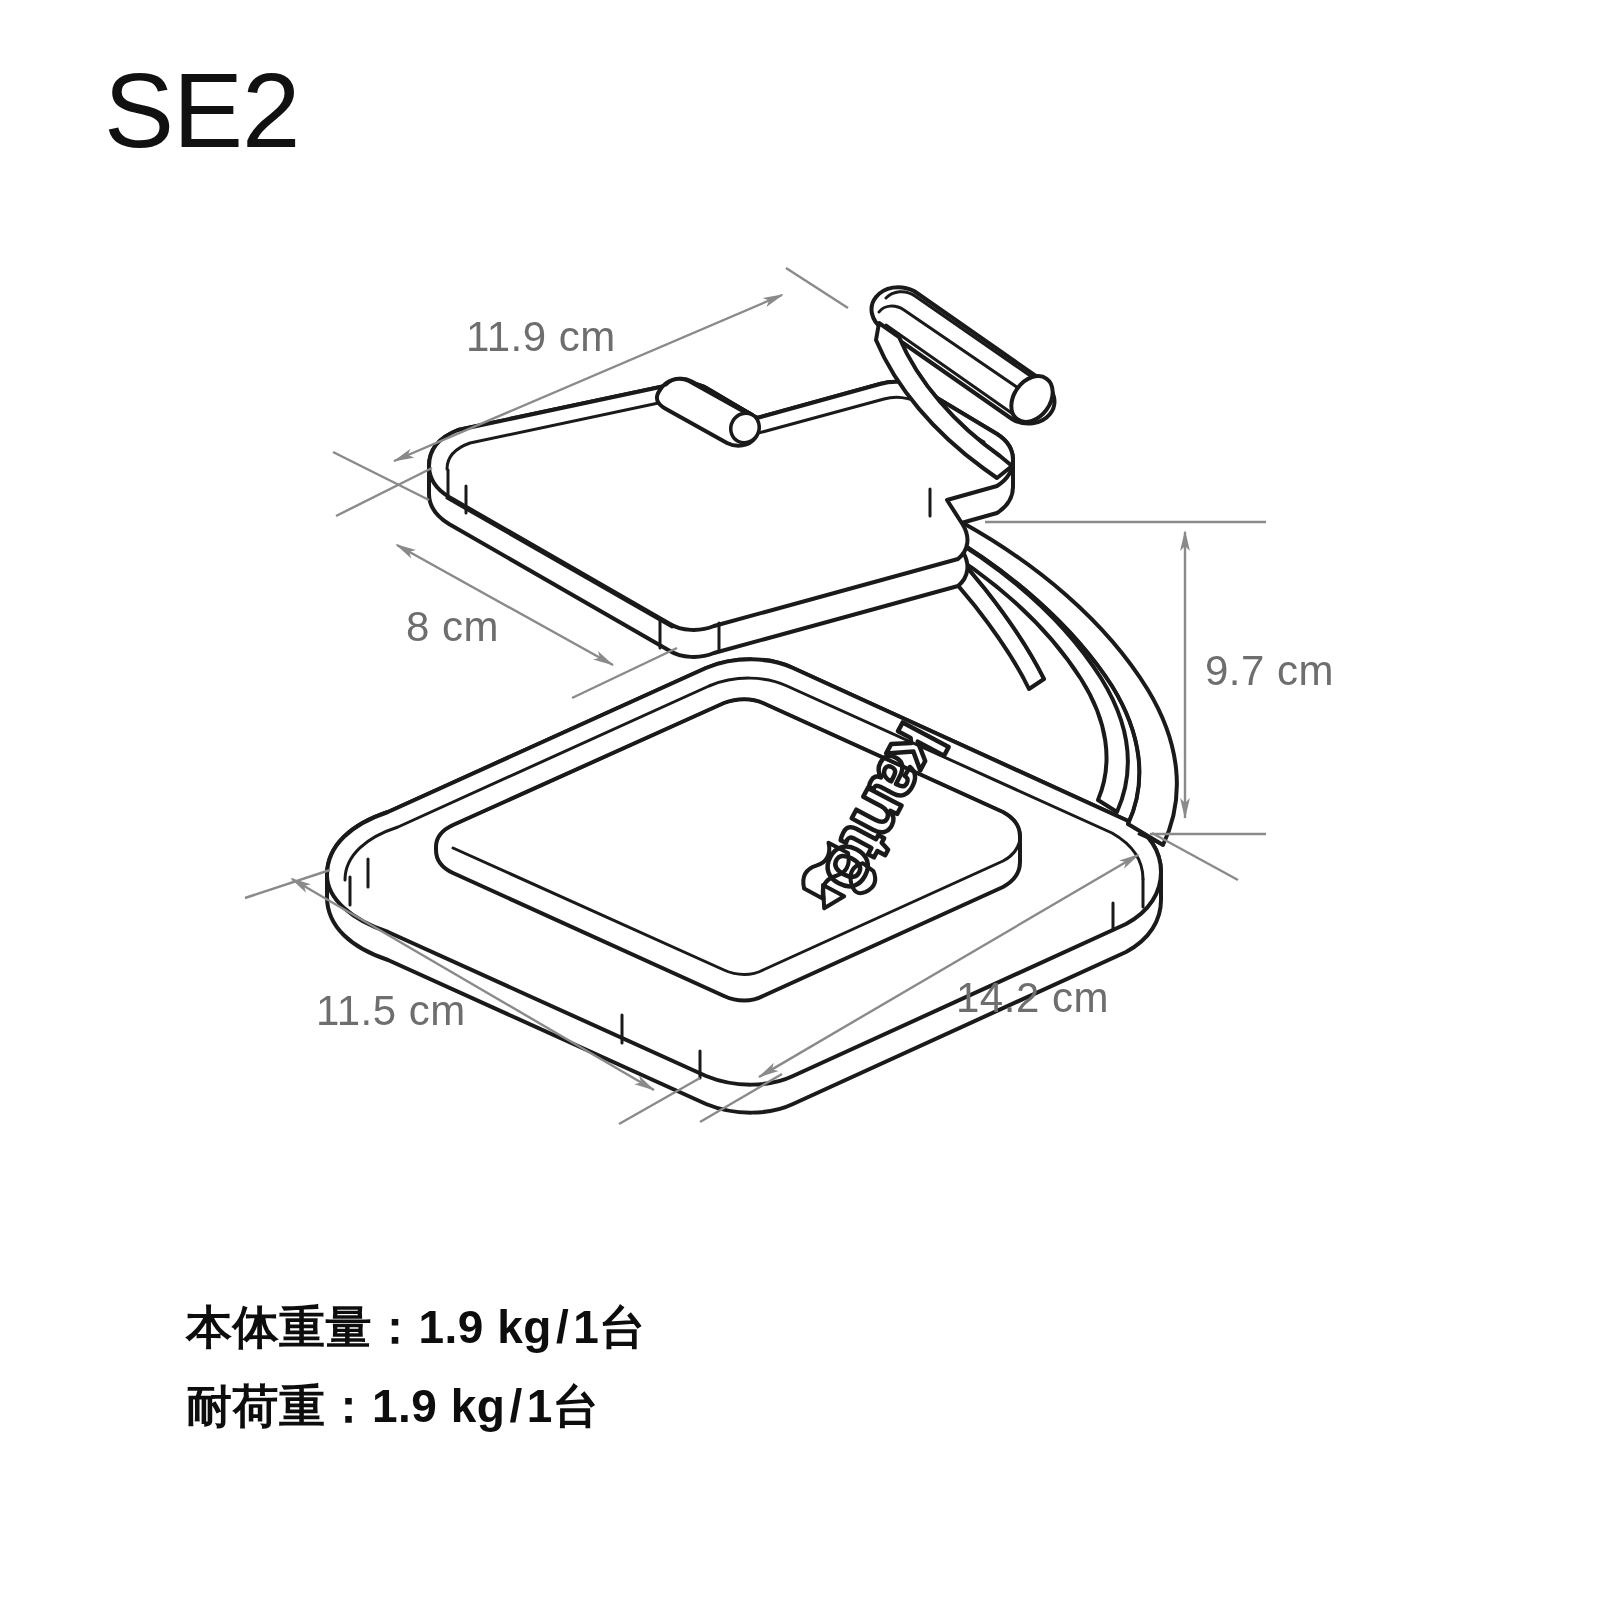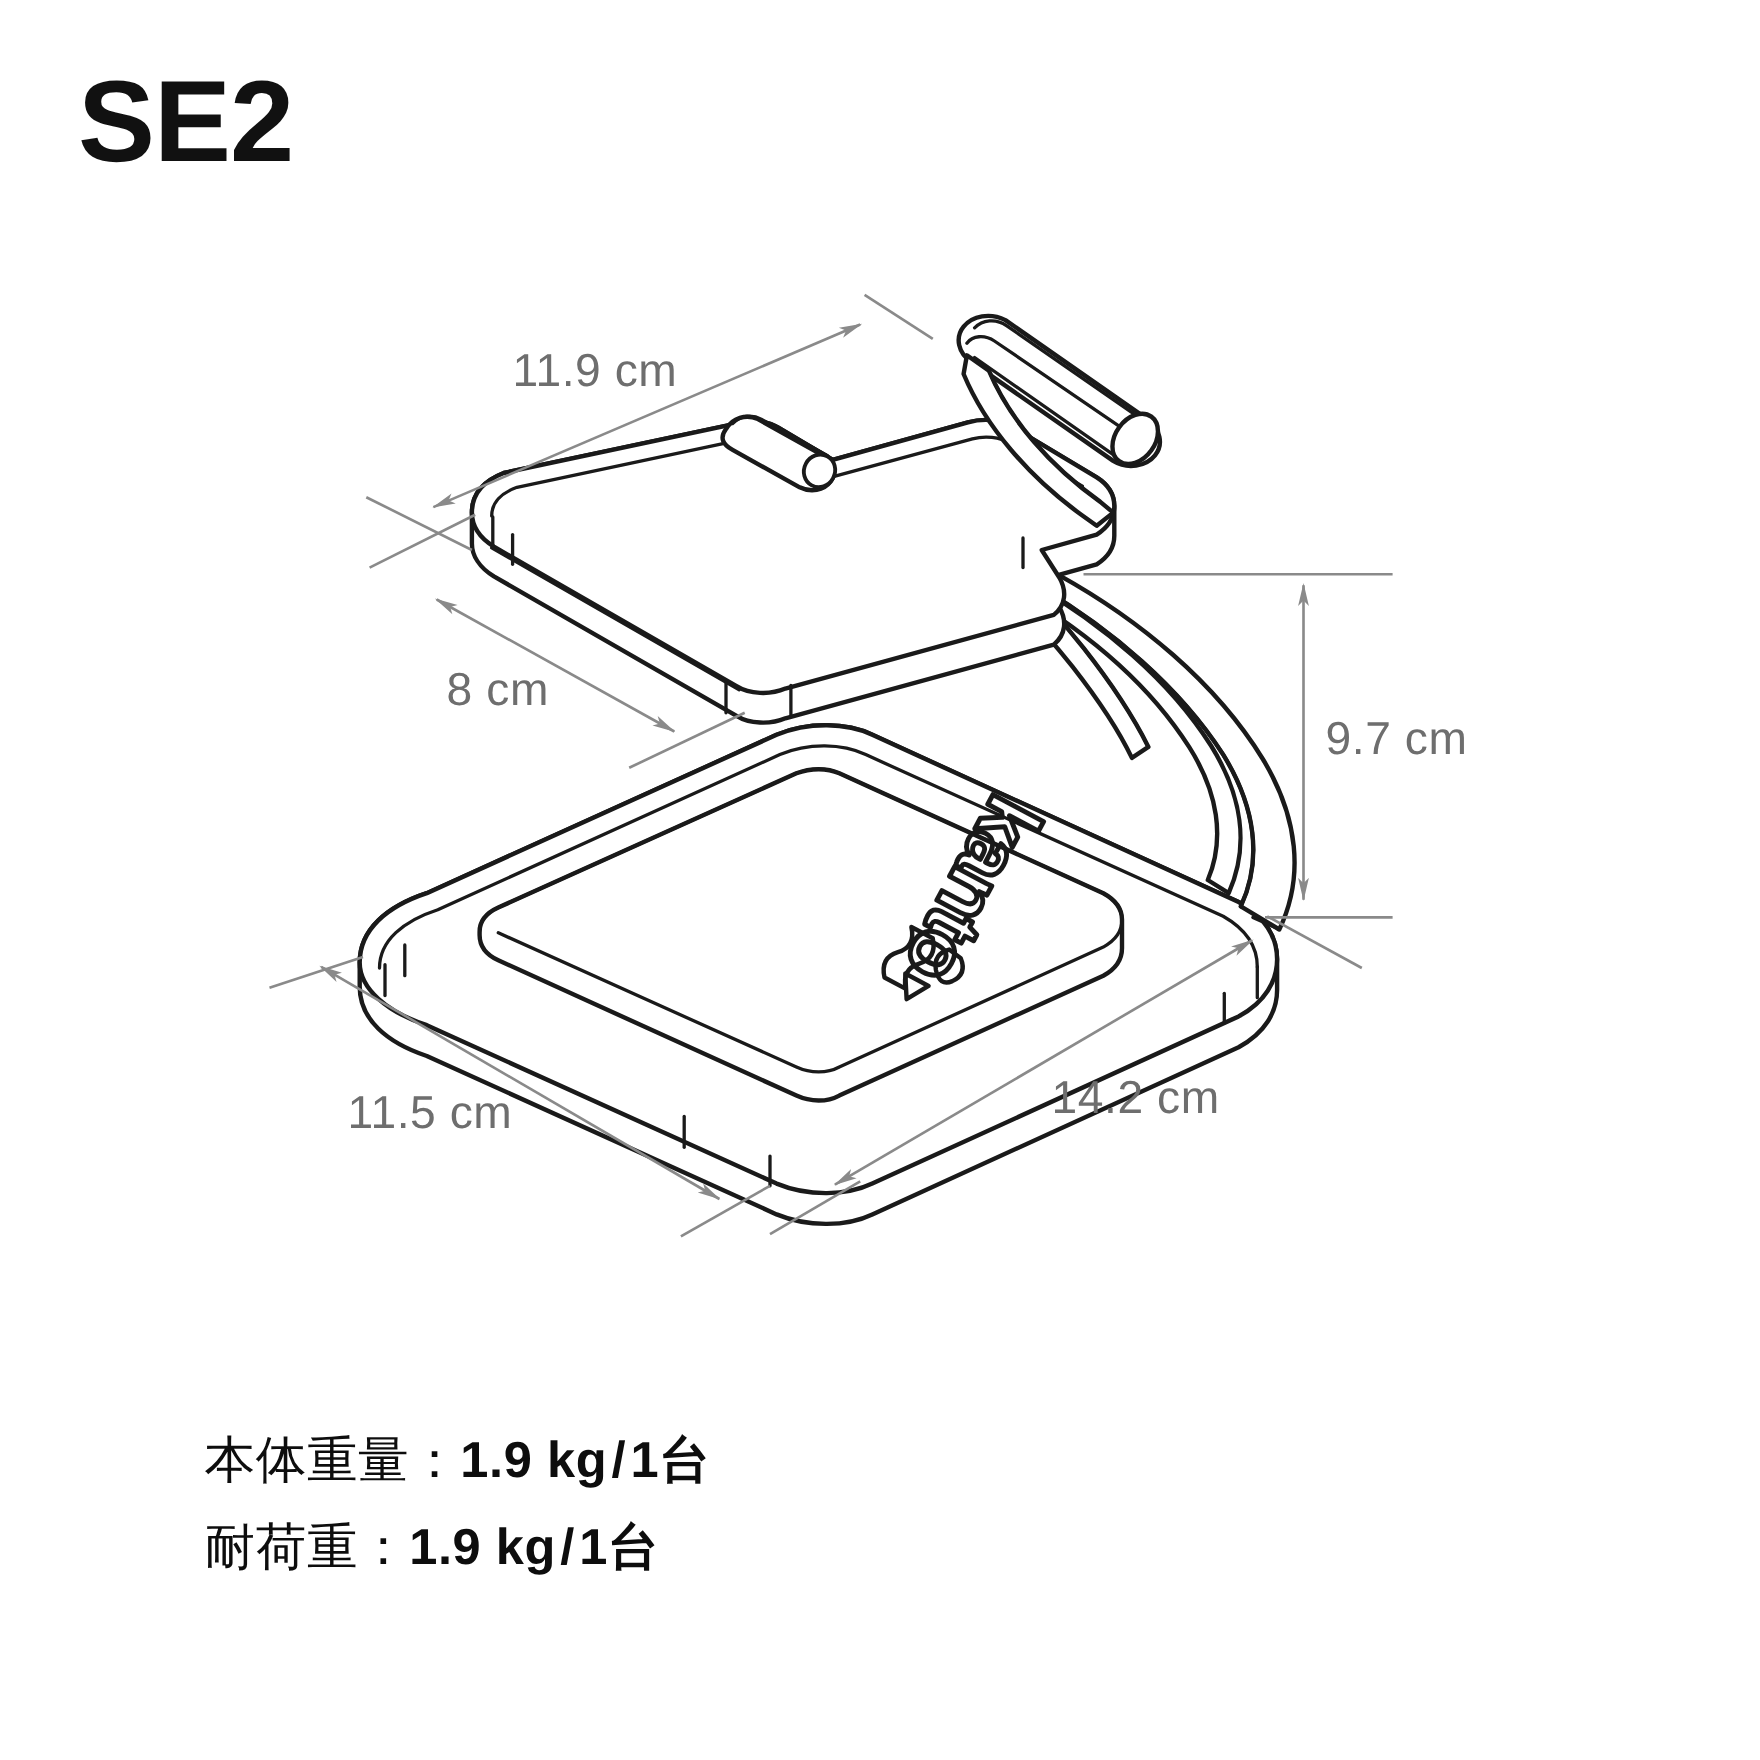--- a/index.html
+++ b/index.html
@@ -11,24 +11,24 @@
     width: 1600px;
     height: 1600px;
     position: relative;
     font-family: "Liberation Sans", "DejaVu Sans", sans-serif;
     overflow: hidden;
   }
 
   
   #product-title {
     position: absolute;
-    left: 71px;
+    left: 104px;
     top: 58px;
     font-size: 105px;
-    font-weight: bold;
+    font-weight: normal;
     letter-spacing: -1px;
     color: #111111;
     line-height: 1;
     white-space: nowrap;
   }
 
   
   #drawing-canvas {
     position: absolute;
     left: 0;
@@ -53,21 +53,21 @@
     top: 1288px;
     width: 1100px;
   }
   .spec-line {
     font-size: 46px;
     color: #0d0d0d;
     line-height: 1.72;
     white-space: nowrap;
     letter-spacing: 0.5px;
   }
-  .spec-label { font-weight: 400; margin-top: 12px; }
+  .spec-label { font-weight: 700; margin-top: 12px; }
   .spec-value { font-weight: bold; }
   .spec-sep   { font-weight: bold; padding: 0 4px; }
   .spec-unit  { font-weight: 700; }
 </style>
 </head>
 <body>
 
 <div id="product-title">SE2</div>
 
 <svg id="drawing-canvas" viewBox="0 0 1600 1600">

